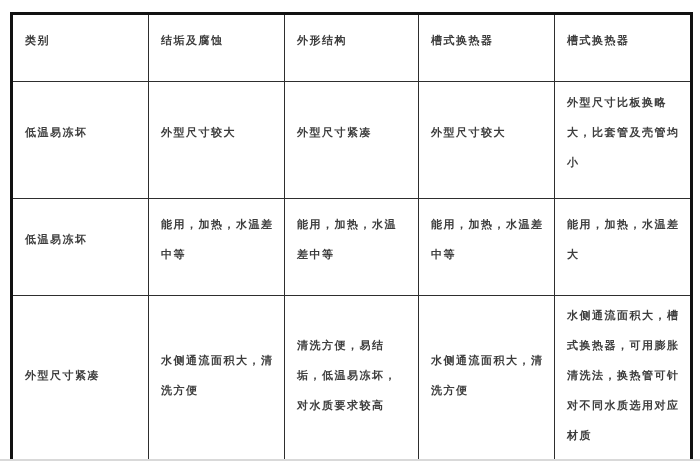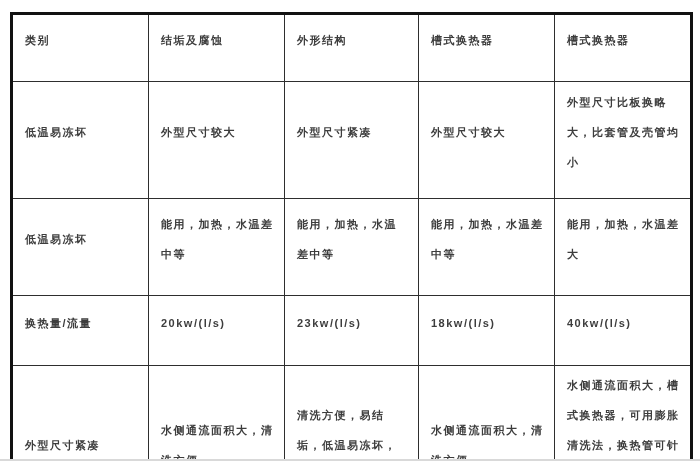--- a/index.html
+++ b/index.html
@@ -80,27 +80,20 @@
         <td>外型尺寸较大</td>
         <td>外型尺寸比板换略大，比套管及壳管均小</td>
       </tr>
       <tr class="r-pump">
         <td>低温易冻坏</td>
         <td>能用，加热，水温差中等</td>
         <td>能用，加热，水温差中等</td>
         <td>能用，加热，水温差中等</td>
         <td>能用，加热，水温差大</td>
       </tr>
-      <tr class="r-flow">
-        <td>换热量/流量</td>
-        <td>20kw/(l/s)</td>
-        <td>23kw/(l/s)</td>
-        <td>18kw/(l/s)</td>
-        <td>40kw/(l/s)</td>
-      </tr>
       <tr class="r-scale">
         <td>外型尺寸紧凑</td>
         <td>水侧通流面积大，清洗方便</td>
         <td>清洗方便，易结垢，低温易冻坏，对水质要求较高</td>
         <td>水侧通流面积大，清洗方便</td>
         <td>水侧通流面积大，槽式换热器，可用膨胀清洗法，换热管可针对不同水质选用对应材质</td>
       </tr>
     </tbody>
   </table>
   <div class="page-bottom-edge"></div>

